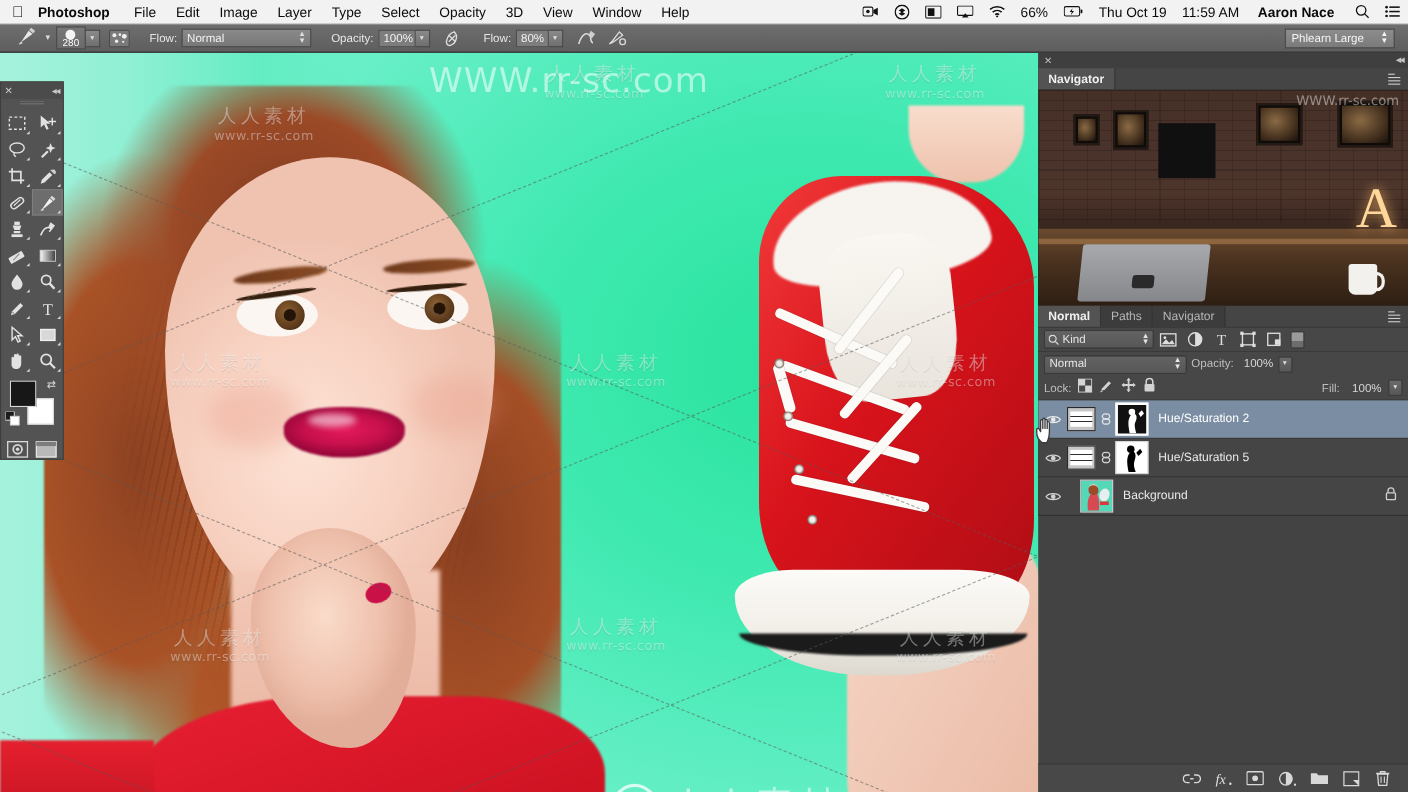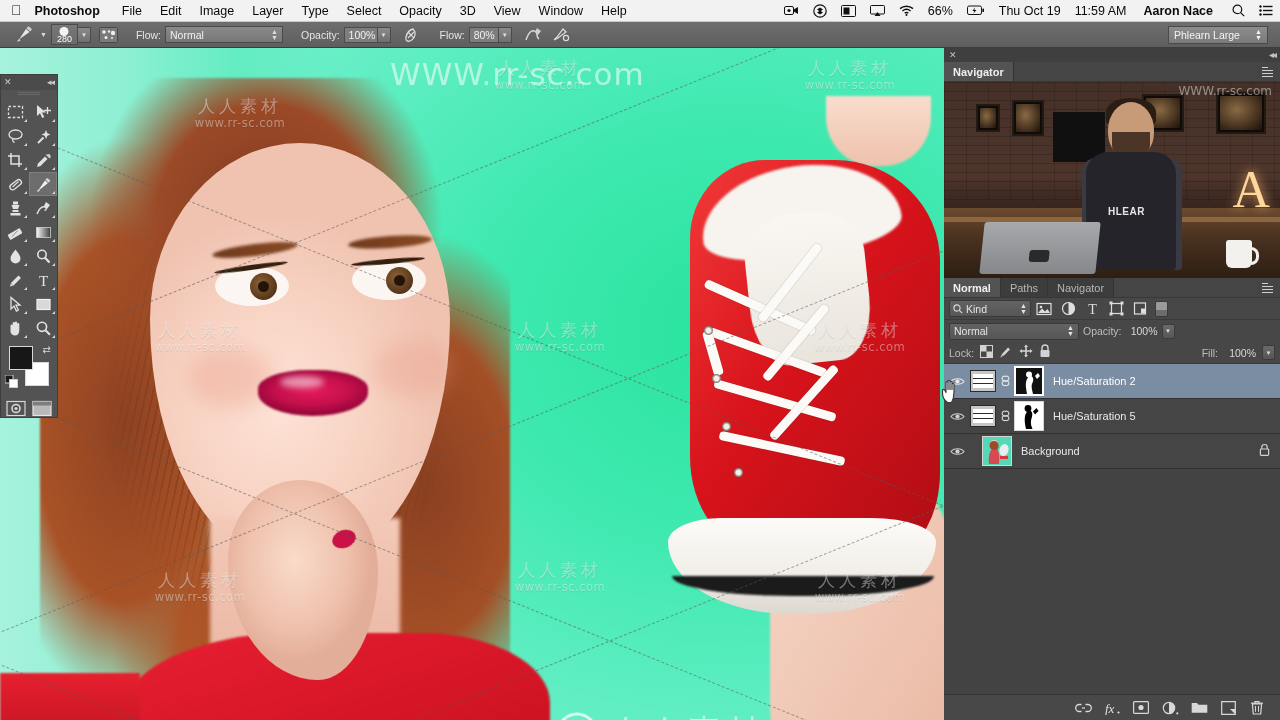--- a/index.html
+++ b/index.html
@@ -364,21 +364,21 @@
     color: #ffd79a; font-family: "Liberation Serif", serif;
     text-shadow: 0 0 12px rgba(255,190,110,0.85); }
   .nv-wm { position: absolute; right: 8px; top: 2px; font-size: 12px;
     color: rgba(255,255,255,0.45); font-family: "DejaVu Sans", sans-serif; }
 
   .filter-row {
     height: 22px; background: #474747; display: flex; align-items: center;
     padding: 0 5px; gap: 2px; border-bottom: 1px solid #3a3a3a;
   }
   .kind-select {
-    width: 82px; height: 17px; background: linear-gradient(to bottom,#636363,#565656);
+    width: 100px; height: 17px; background: linear-gradient(to bottom,#636363,#565656);
     border: 1px solid #393939; border-radius: 2px;
     display: flex; align-items: center; gap: 3px; padding: 0 3px;
     font-size: 10.5px; color: #e4e4e4;
   }
   .kind-select .arrows { margin-left: auto; font-size: 7px; line-height: 6px; }
   .fl-icon { width: 22px; height: 20px; display: flex; align-items: center; justify-content: center; }
   .fl-toggle { width: 13px; height: 16px; margin-left: 2px;
     background: linear-gradient(to bottom,#9a9a9a 0 8px,#6c6c6c 8px 16px);
     border: 1px solid #3b3b3b; border-radius: 2px; }
 
@@ -934,29 +934,20 @@
             <i></i>
           </div>
         <div class="nv-frame" style="left:272px; top:10px; width:50px; height:42px;">
             <i></i>
           </div>
         <div class="nv-tv"></div>
 
         <div class="nv-desk"></div>
         <div class="nv-deskedge"></div>
 
-        <div class="nv-person">
-          <div class="nv-hair"></div>
-          <div class="nv-head"></div>
-          <div class="nv-beard"></div>
-          <div class="nv-vest-l"></div>
-          <div class="nv-vest-r"></div>
-          <div class="nv-torso"></div>
-          <div class="nv-shirt-txt">HLEAR</div>
-        </div>
 
         <div class="nv-laptop">
             <span class="logo"></span>
           </div>
         <div class="nv-mug"></div>
         <div class="nv-A">A</div>
         <div class="nv-wm">WWW.rr-sc.com</div>
       </div>
     </div>
 

